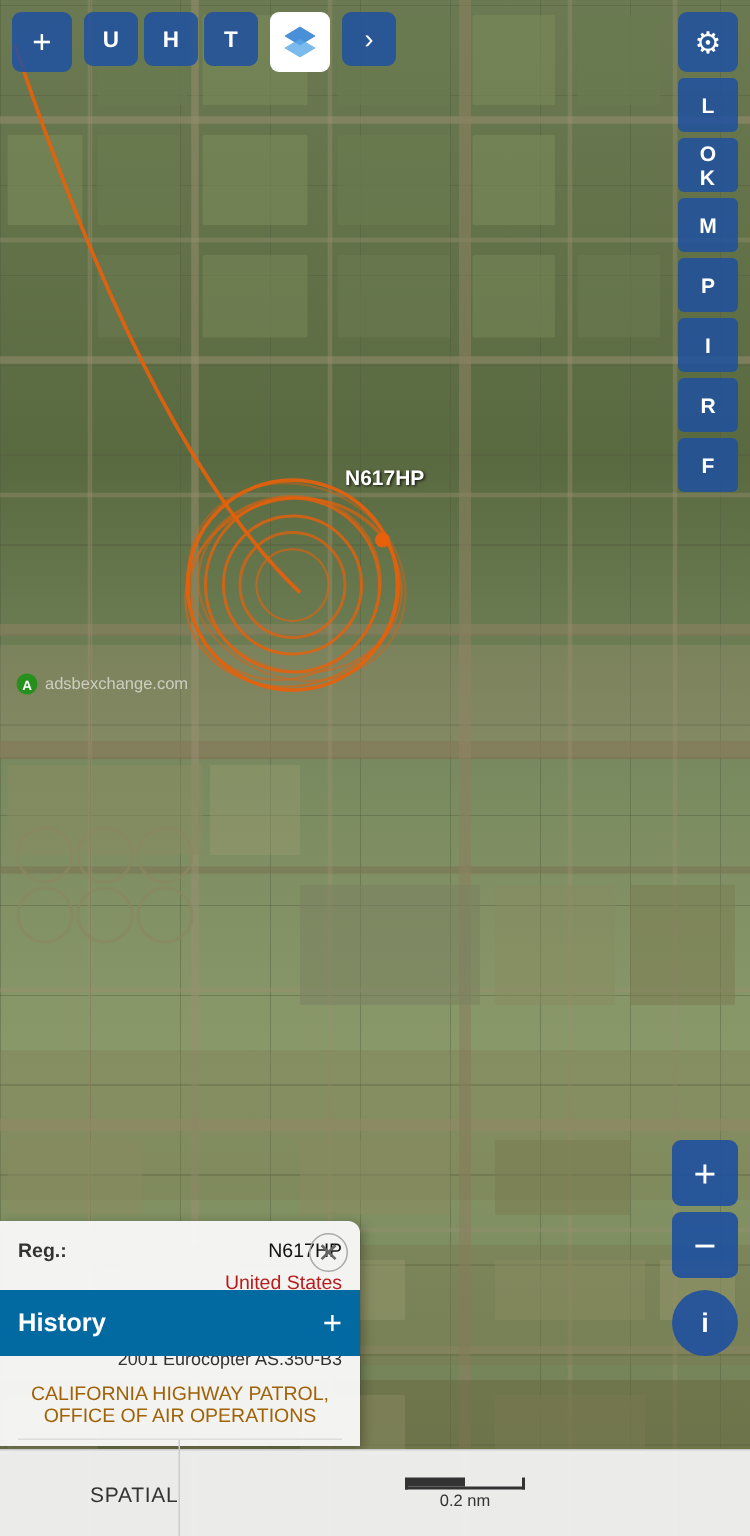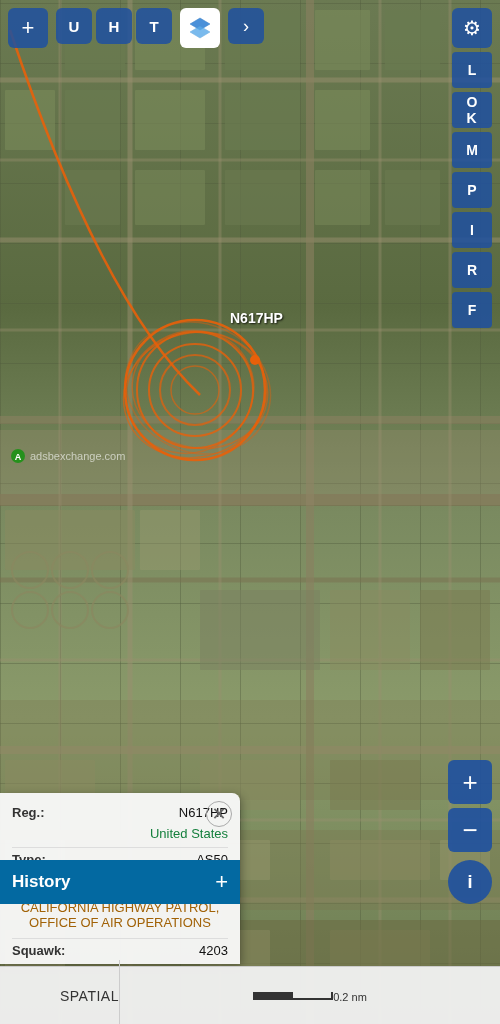--- a/index.html
+++ b/index.html
@@ -257,21 +257,21 @@
       font-weight: bold;
     }
 
     .panel-value {
       color: #111;
       font-weight: normal;
       text-align: right;
     }
 
     .panel-value.country {
-      color: #15803d;
+      color: #b91c1c;
     }
 
     .panel-divider {
       height: 1px;
       background: #ddd;
       margin: 4px 0;
     }
 
     .panel-org {
       font-size: 13px;
@@ -343,21 +343,21 @@
     .scale-bar-area {
       flex: 1;
       display: flex;
       align-items: center;
       justify-content: center;
       gap: 8px;
     }
 
     .scale-bar {
       display: flex;
-      flex-direction: row;
+      flex-direction: column;
       align-items: center;
     }
 
     .scale-line {
       width: 80px;
       height: 8px;
       border: 2px solid #333;
       border-top: none;
       position: relative;
     }
@@ -540,24 +540,20 @@
     </div>
     <div class="panel-divider"></div>
     <div class="panel-row">
       <span class="panel-label">Type:</span>
       <span class="panel-value">AS50</span>
     </div>
     <div class="panel-divider"></div>
     <div style="text-align:right;font-size:12px;color:#333;margin-bottom:4px;">2001 Eurocopter AS.350-B3</div>
     <div class="panel-org">CALIFORNIA HIGHWAY PATROL, OFFICE OF AIR OPERATIONS</div>
     <div class="panel-divider"></div>
-    <div class="panel-row">
-      <span class="panel-label">Squawk:</span>
-      <span class="panel-value">4203</span>
-    </div>
   </div>
 
   <div id="history-bar">
     <span class="history-label">History</span>
     <span class="history-plus">+</span>
   </div>
 </div>
 
 <div id="bottom-bar">
   <div class="spatial-btn">

